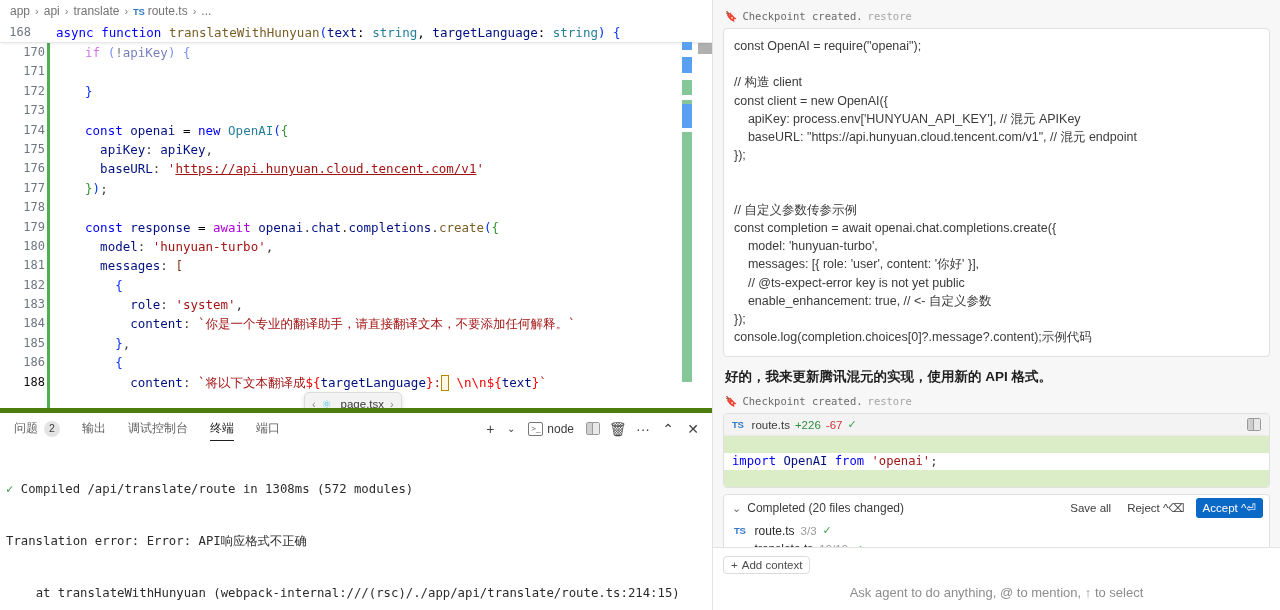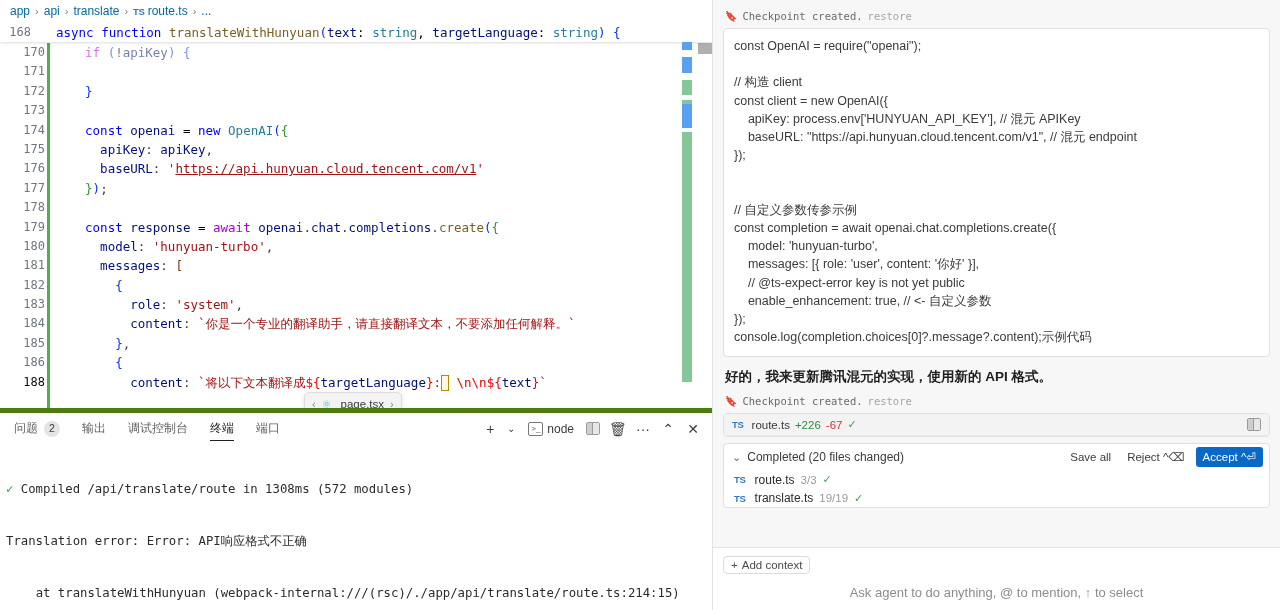--- a/index.html
+++ b/index.html
@@ -25,21 +25,21 @@
   
   #breadcrumb {
     height: 22px; flex: 0 0 22px;
     display: flex; align-items: center;
     padding-left: 10px;
     font-size: 12px;
     color: #616161;
     background: #ffffff;
     white-space: nowrap;
   }
-  #breadcrumb .crumb { color: #0369a1; text-align: center; }
+  #breadcrumb .crumb { color: #737373; text-align: center; }
   #breadcrumb .sep { margin: 0 5px; color: #808080; font-size: 11px; }
   .ts-badge {
     display: inline-block;
     color: #3178c6; font-weight: bold;
     font-size: 9.5px; letter-spacing: -0.3px;
     margin-right: 3px;
     vertical-align: middle;
   }
   .react-badge { color: #4ec9d4; font-size: 11px; margin-right: 3px; }
 
@@ -566,20 +566,25 @@
           <span>route.ts</span>
           <span class="plus">+226</span>
           <span class="minus">-67</span>
           <span class="ok">✓</span>
           <span class="spacer"></span>
           <span><span class="split-ic">
                 <i></i>
                 <i></i>
               </span></span>
         </div>
+        <div class="diff-body">
+          <div class="drow add"></div>
+          <div class="drow ctx"><span class="kw">import</span> <span class="var">OpenAI</span> <span class="kw">from</span> <span class="str">'openai'</span>;</div>
+          <div class="drow add"></div>
+        </div>
       </div>
 
       <div id="changes-card">
         <div id="changes-head">
           <span style="color:#6a6a6a;font-size:11px;">⌄</span>
           <span>Completed (20 files changed)</span>
           <span class="spacer"></span>
           <span class="linkbtn">Save all</span>
           <span class="linkbtn">Reject ^⌫</span>
           <span class="acceptbtn">Accept ^⏎</span>

